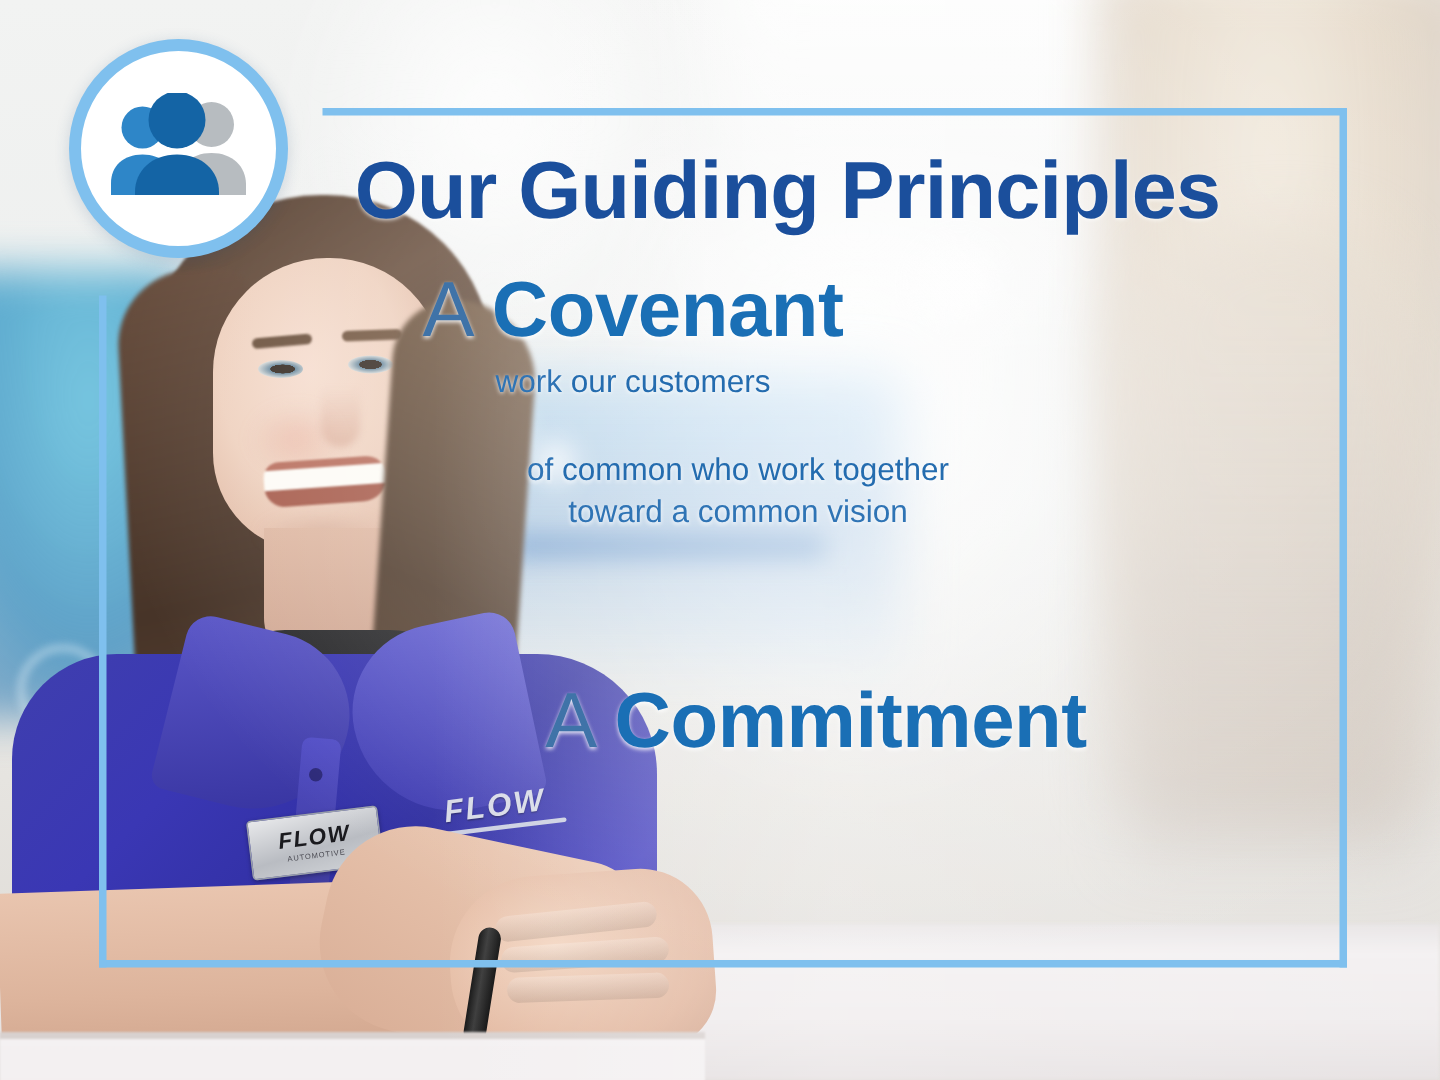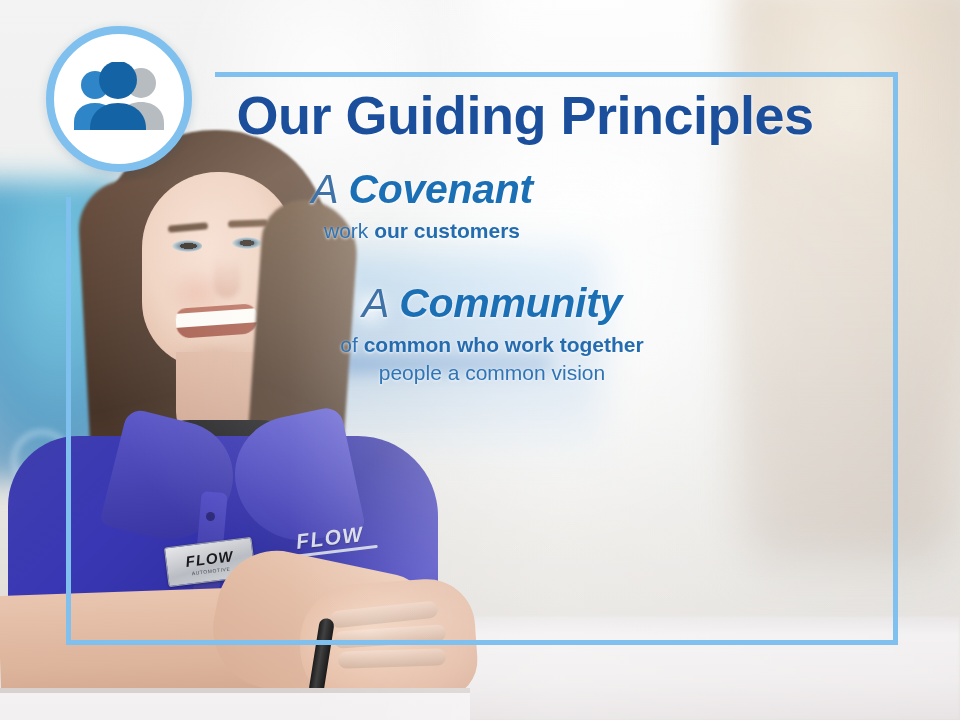--- a/index.html
+++ b/index.html
@@ -382,65 +382,64 @@
     border: 8px solid #7FC0EE;
     box-sizing: border-box;
     display: flex; align-items: center; justify-content: center;
     box-shadow: 0 2px 10px rgba(40,80,120,.18);
   }
   .icon-circle svg { display: block; }
 
   
   .content {
     position: absolute;
-    left: 66px; top: 60px;
+    left: 66px; top: 72px;
     width: 708px; height: 573px;
   }
   .headline {
     position: absolute;
     left: 0; top: 28px;
     width: 832px;
     text-align: center;
     padding-left: 86px;
     box-sizing: border-box;
     font-size: 54px;
     font-weight: 700;
     letter-spacing: -.5px;
     color: #1B4F9C;
     line-height: 1;
     text-shadow: 0 1px 3px rgba(255,255,255,.85);
   }
 
   .principle { position: absolute; width: 832px; text-align: center; }
   .principle .lead {
-    font-size: 41px;
+    font-size: 52px;
     line-height: 1.06;
     color: #2E7BBE;
     text-shadow: 0 1px 3px rgba(255,255,255,.9);
     white-space: nowrap;
-    font-style: italic;
   }
   .principle .lead .art {
     font-weight: 400;
     color: #3F73A8;
     letter-spacing: 0;
   }
   .principle .lead .kw {
     font-weight: 700;
     color: #1A6FB5;
     letter-spacing: -.3px;
   }
   .principle .detail {
     font-size: 21px;
     line-height: 1.32;
     color: #2F74B5;
     margin-top: 6px;
     text-shadow: 0 1px 3px rgba(255,255,255,.9);
   }
-  .principle .detail b { font-weight: 700; color: #246CAF; }
+  .principle .detail b { font-weight: 400; color: #246CAF; }
 
   
   .p-covenant  { left: -60px; top: 108px; }
   .p-community { left: 10px;  top: 222px; }
   .p-commitment{ left: 62px;  top: 382px; }
 
   .p-commitment .detail { line-height: 1.36; }
 </style>
 </head>
 <body>
@@ -536,27 +535,27 @@
       <div class="lead">
         <span class="art">A</span>
         <span class="kw">Covenant</span>
       </div>
       <div class="detail">
         <span>work </span><b>our customers</b>
       </div>
     </div>
 
     <div class="principle p-community">
+      <div class="detail">
+        <span>of </span><b>common who work together</b><br>
+        <span>toward a common vision</span>
+      </div>
+    </div>
+
+    <div class="principle p-commitment">
       <div class="lead">
         <span class="art">A</span>
-        <span class="kw">Community</span>
-      </div>
-      <div class="detail">
-        <span>of </span><b>common who work together</b><br>
-        <span>people a common vision</span>
+        <span class="kw">Commitment</span>
       </div>
     </div>
 
-    <div class="principle p-commitment">
-    </div>
-
   </div>
 </div>
 
 </body></html>

